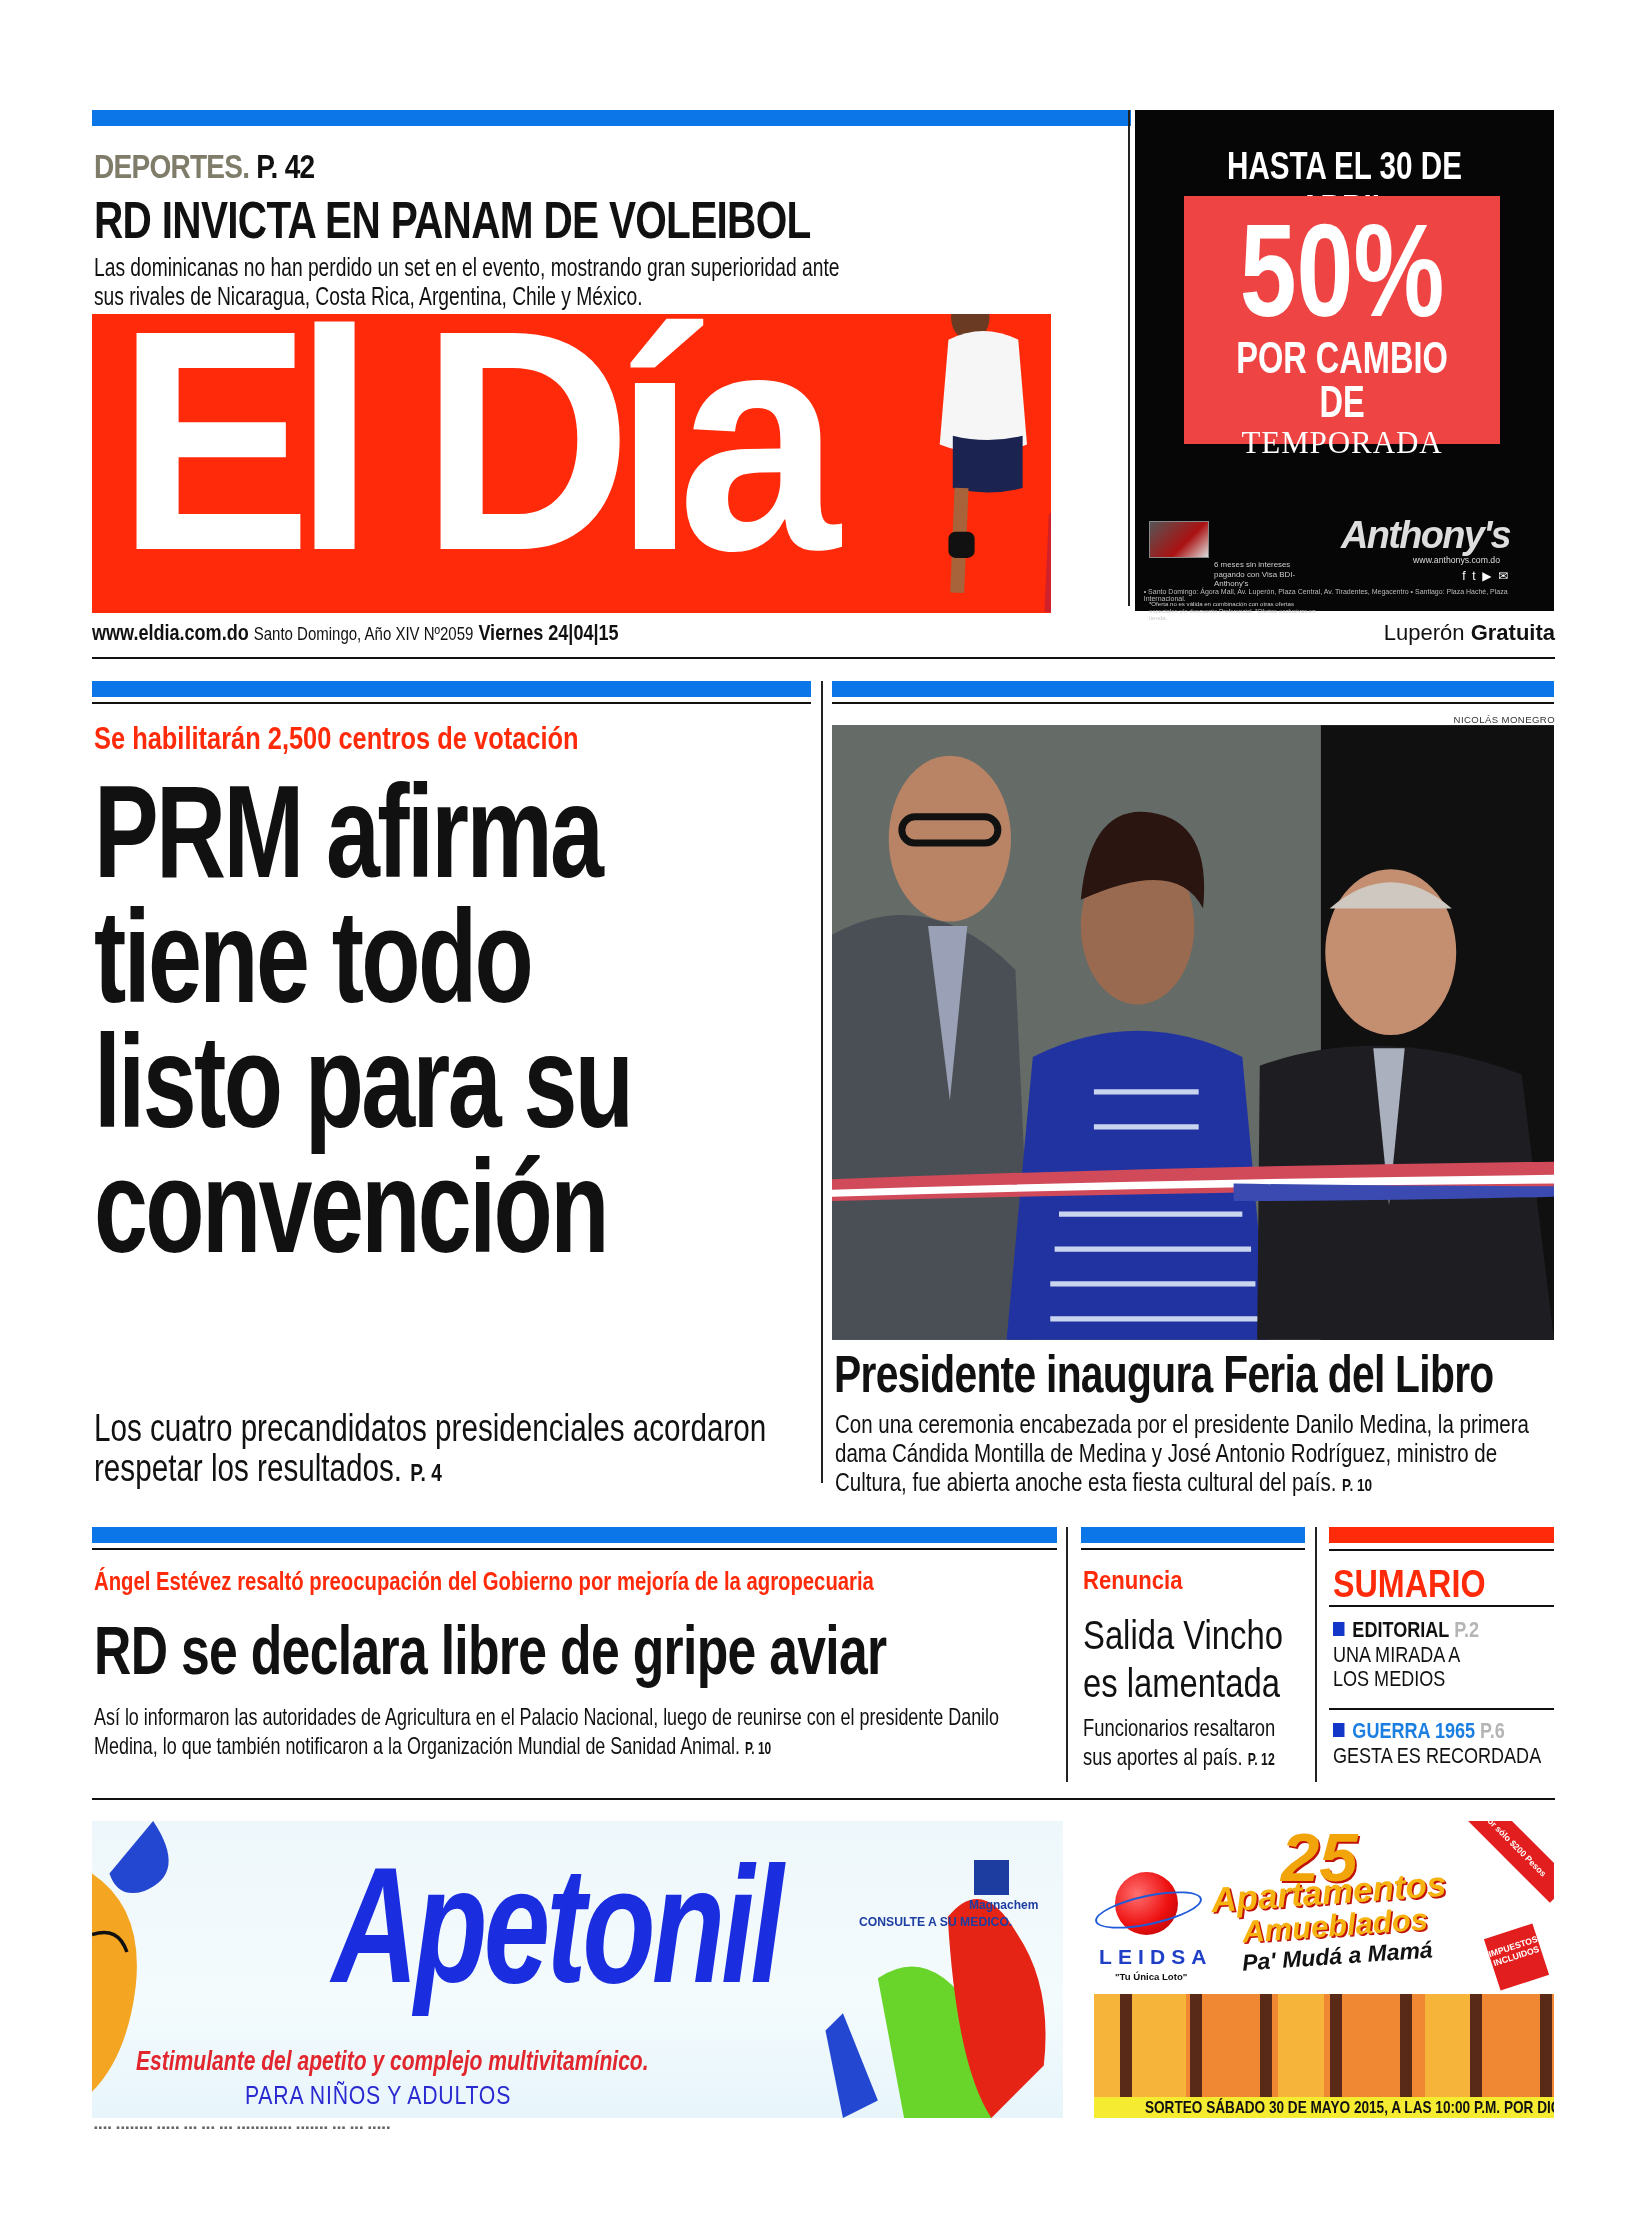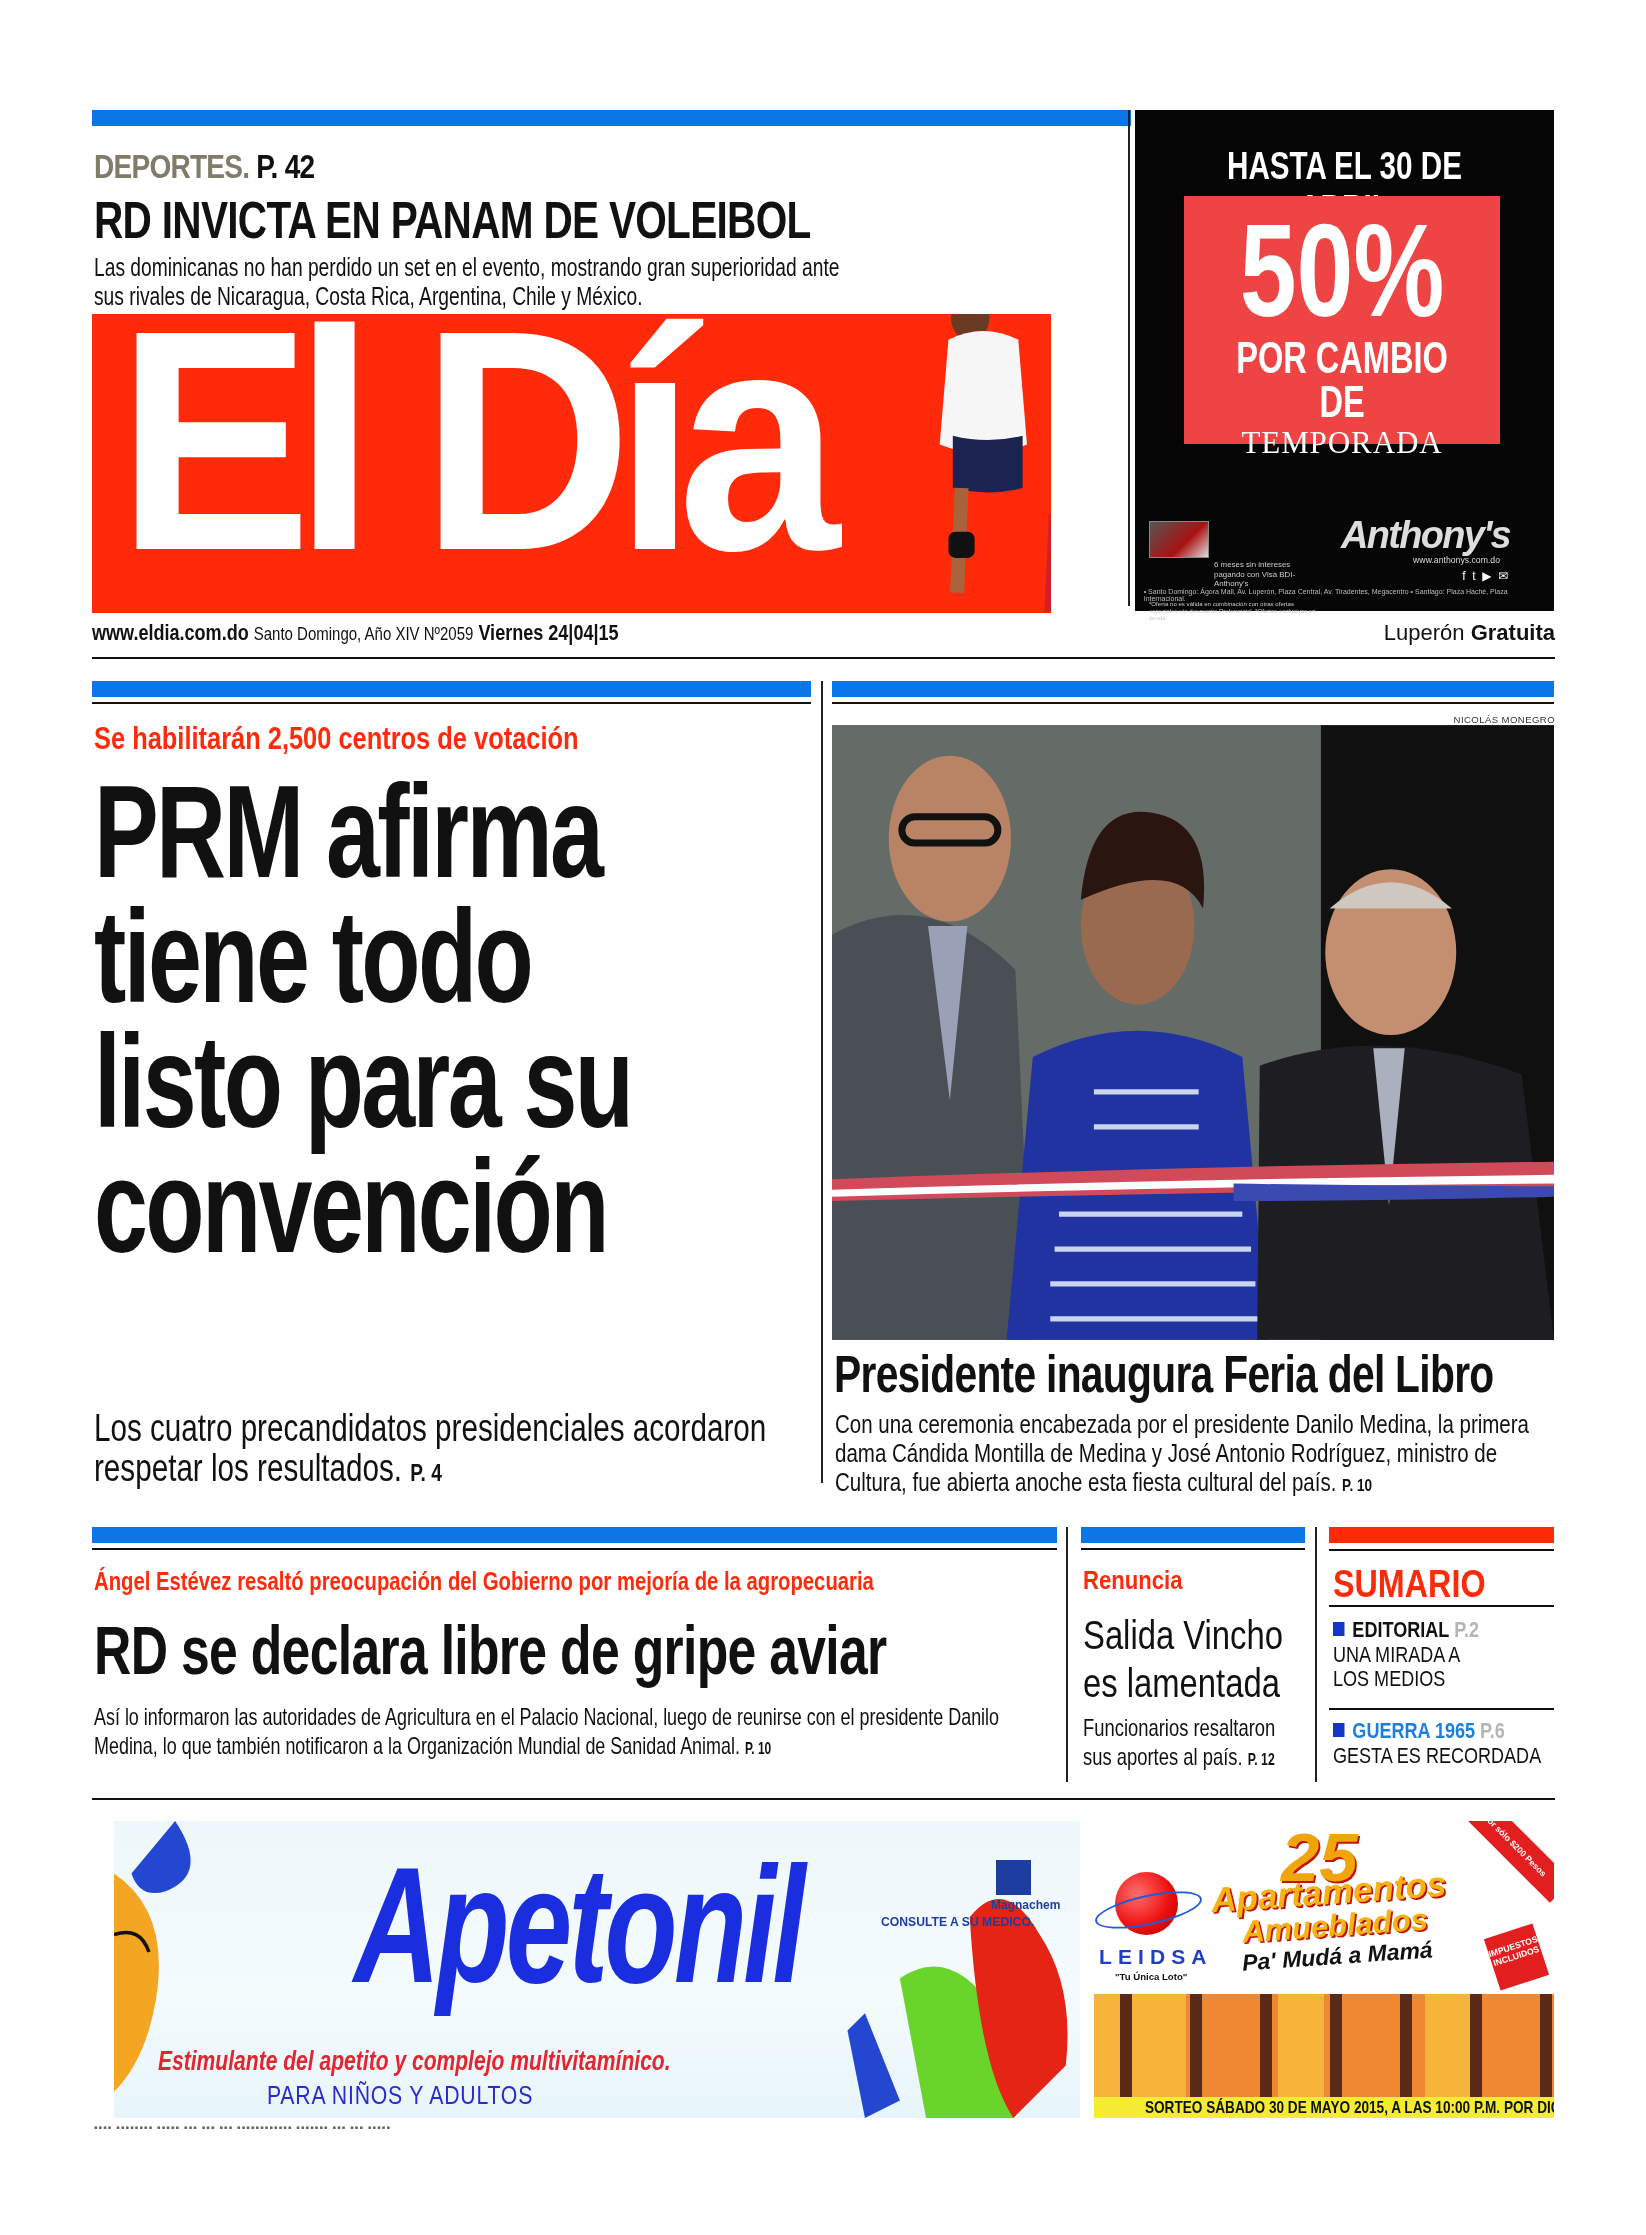--- a/index.html
+++ b/index.html
@@ -69,21 +69,21 @@
   .sum-title { left:1333px; top:1563px; color:#ff2a0a; font-size:38px; font-weight:bold; transform:scaleX(.85); transform-origin:left; }
   .sum-item { position:absolute; left:1333px; width:227px; font-size:22px; line-height:24.5px; }
   .sum-item .sq { display:inline-block; width:14px; height:14px; background:#1336c9; margin-right:3.5px; vertical-align:0.9px; }
   .sum-item .sec { font-weight:bold; }
   .sum-item .pg { font-weight:bold; color:#b5b5b5; }
   .sum-item .txt { display:block; transform:scaleX(.82); transform-origin:left; white-space:nowrap; }
   .sum-item .head { transform:scaleX(.82); transform-origin:left; white-space:nowrap; display:block; }
 
   
   .ad-apet { left:92px; top:1821px; width:971px; height:297px; overflow:hidden;
-             background:linear-gradient(180deg,#eef7fb,#f4fbfd 60%,#e7f5fb);margin-left:22px; }
+             background:linear-gradient(180deg,#eef7fb,#f4fbfd 60%,#e7f5fb); }
   .ad-apet .brand { position:absolute; left:240px; top:8.7px; color:#1a2ee0; font-size:166px; font-weight:bold; font-style:italic; letter-spacing:-5.2px; transform:scaleX(.72); transform-origin:left; }
   .ad-apet .tag { position:absolute; left:44px; top:225px; color:#e2262e; font-size:27px; font-weight:bold; font-style:italic; transform:scaleX(.78); transform-origin:left; white-space:nowrap; }
   .ad-apet .sub { position:absolute; left:153px; top:260px; color:#2a2ad0; font-size:25px; letter-spacing:0.9px; transform:scaleX(.85); transform-origin:left; white-space:nowrap; }
   .ad-apet .consult { position:absolute; left:767px; top:94px; color:#1d3ea0; font-size:12.2px; font-weight:bold; }
   .ad-apet .mlogo { position:absolute; left:882px; top:39px; width:35px; height:35px; background:#1d3ea0; }
   .ad-apet .mname { position:absolute; left:877px; top:77px; color:#1d3ea0; font-size:12px; font-weight:bold; }
 
   .ad-leidsa { left:1080px; top:1821px; width:474px; height:297px; overflow:hidden; background:#fff; }
   .ad-leidsa .ball { position:absolute; left:35px; top:51px; width:63px; height:63px; border-radius:50%; background:radial-gradient(circle at 35% 35%,#ff6f6f,#e11 55%,#a00); }
   .ad-leidsa .ring { position:absolute; left:14px; top:74px; width:105px; height:26px; border:2.6px solid #1f5ad8; border-radius:50%; transform:rotate(-12deg); }

